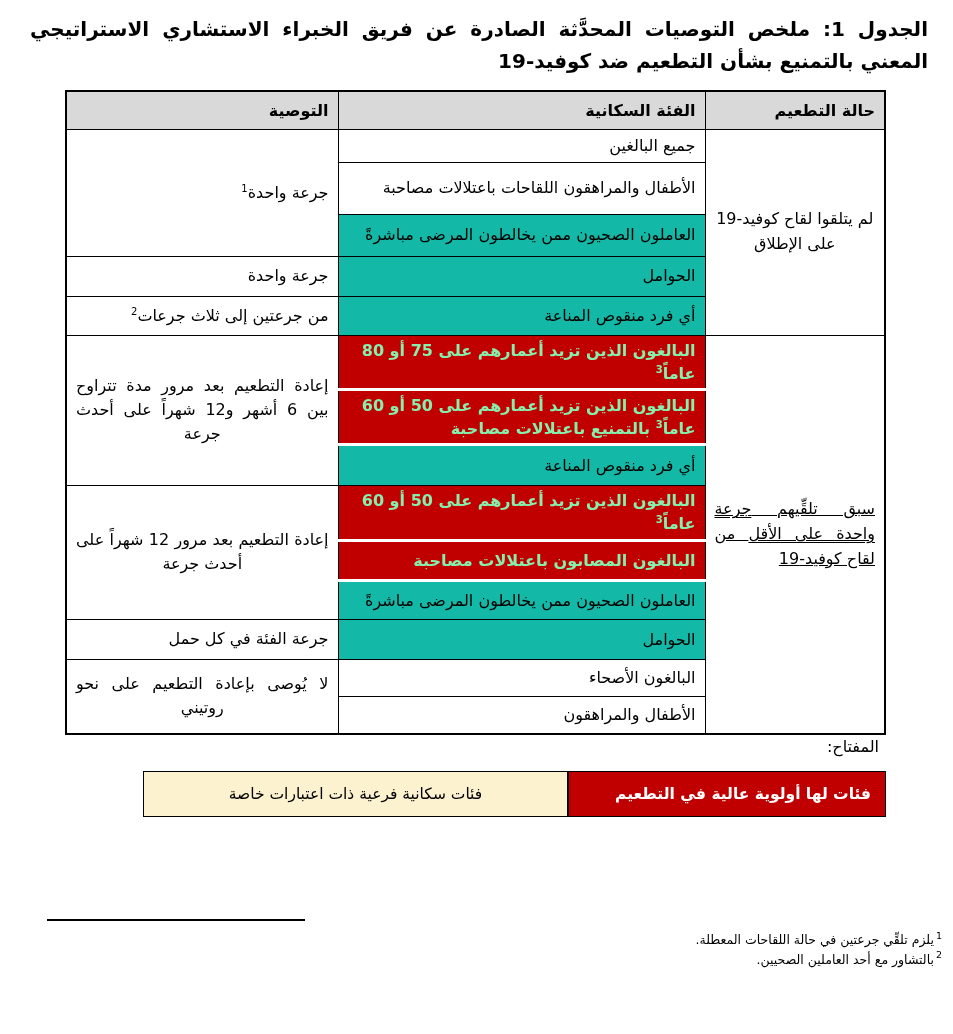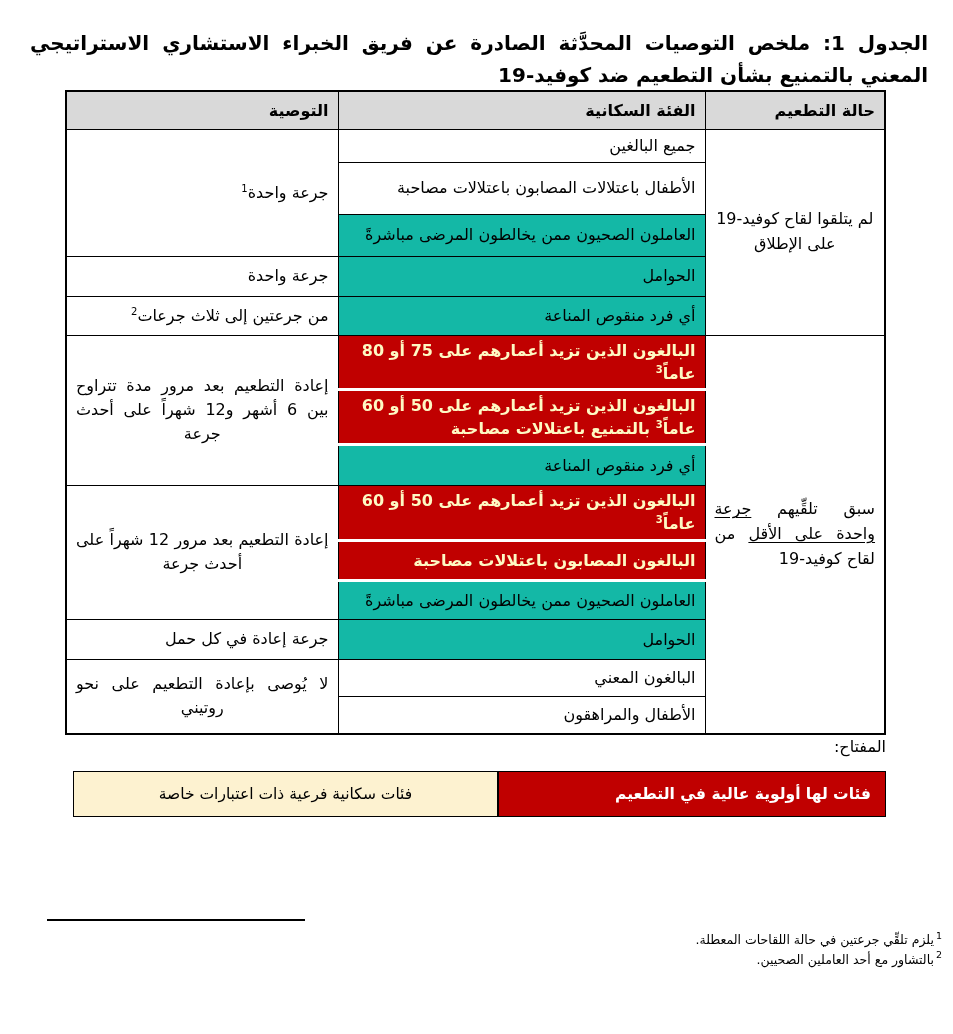--- a/index.html
+++ b/index.html
@@ -2,58 +2,58 @@
 <html lang="ar"><head>
 <meta charset="utf-8">
 <style>
   * { box-sizing: border-box; margin: 0; padding: 0; }
   html, body { background: #ffffff; }
   body {
     width: 953px; height: 1034px; position: relative;
     font-family: "DejaVu Sans", sans-serif; color: #000;
   }
   .title {
-    position: absolute; top: 27px; right: 25px; left: 30px;
+    position: absolute; top: 13px; right: 25px; left: 30px;
     direction: rtl; text-align: justify;
     font-weight: bold; font-size: 20px; line-height: 1.62;
   }
   .tbl-wrap { position: absolute; top: 90px; right: 67px; }
   table.main {
     border-collapse: collapse; direction: rtl;
     border: 2px solid #000; table-layout: fixed;
   }
   col.c-status { width: 180px; }
   col.c-pop    { width: 367px; }
   col.c-rec    { width: 272px; }
   th, td {
     border: 1.5px solid #000; vertical-align: middle;
     padding: 3px 9px; font-size: 16px; overflow: hidden;
   }
   th { background: #D9D9D9; font-weight: bold; text-align: right; }
   td.pop { text-align: right; line-height: 1.45; }
   td.rec { text-align: right; line-height: 1.5; margin-top: 32px; }
   td.rec.multi { text-align: justify; text-align-last: center; }
   td.status { text-align: center; line-height: 1.55; }
-  td.status .status2 { text-align: justify; direction: rtl; }
+  td.status .status2 { text-align: justify; direction: rtl; text-decoration: underline; }
   .cream { background: #14b8a6; }
   .redcell {
-    background: #C00000; color: #fef9c3; font-weight: bold;
+    background: #C00000; color: #86efac; font-weight: bold;
     border-bottom: 3px solid #fff;
   }
   sup { font-size: 10px; line-height: 0; vertical-align: super; }
   u { text-decoration: underline; text-underline-offset: 3px; }
   
-  .key-label { position: absolute; top: 737px; right: 67px; direction: rtl; font-size: 16px; }
+  .key-label { position: absolute; top: 737px; right: 74px; direction: rtl; font-size: 16px; }
   .key-row {
     position: absolute; top: 771px; right: 67px; width: 819px; height: 46px;
     display: flex; direction: rtl;
   }
   .key-box { height: 100%; display: flex; align-items: center; border: 1px solid #000; font-size: 15.5px; }
   .key-box.red {
-    width: 388px; background: #C00000; color: #fff; font-weight: bold;
+    width: 318px; background: #C00000; color: #fff; font-weight: bold;
     justify-content: flex-start; padding: 0 14px;
   }
   .key-box.cream {
     width: 425px; background: #FDF2D0; justify-content: center; padding: 7px 8px;
   }
   
   .fn-sep { position: absolute; left: 47px; top: 919px; width: 258px; height: 2px; background: #000; }
   .footnotes {
     position: absolute; top: 924px; right: 11px;
     direction: rtl; text-align: right; font-size: 12.5px; line-height: 19.5px; margin-top: 6px;
@@ -83,21 +83,21 @@
       <th>حالة التطعيم</th>
       <th>الفئة السكانية</th>
       <th>التوصية</th>
     </tr>
     <tr class="h1">
       <td class="status" rowspan="5">لم يتلقوا لقاح كوفيد-19 على الإطلاق</td>
       <td class="pop">جميع البالغين</td>
       <td class="rec" rowspan="3"><span>جرعة واحدة</span><sup>1</sup></td>
     </tr>
     <tr class="h2">
-      <td class="pop">الأطفال باعتلالات المصابون باعتلالات مصاحبة</td>
+      <td class="pop">الأطفال والمراهقون اللقاحات باعتلالات مصاحبة</td>
     </tr>
     <tr class="h3">
       <td class="pop cream">العاملون الصحيون ممن يخالطون المرضى مباشرةً</td>
     </tr>
     <tr class="h4">
       <td class="pop cream">الحوامل</td>
       <td class="rec">جرعة واحدة</td>
     </tr>
     <tr class="h5">
       <td class="pop cream">أي فرد منقوص المناعة</td>
@@ -121,24 +121,24 @@
       <td class="rec multi" rowspan="3">إعادة التطعيم بعد مرور 12 شهراً على أحدث جرعة</td>
     </tr>
     <tr class="h10">
       <td class="pop redcell">البالغون المصابون باعتلالات مصاحبة</td>
     </tr>
     <tr class="h11">
       <td class="pop cream">العاملون الصحيون ممن يخالطون المرضى مباشرةً</td>
     </tr>
     <tr class="h12">
       <td class="pop cream">الحوامل</td>
-      <td class="rec">جرعة إعادة في كل حمل</td>
+      <td class="rec">جرعة الفئة في كل حمل</td>
     </tr>
     <tr class="h13">
-      <td class="pop">البالغون المعني</td>
+      <td class="pop">البالغون الأصحاء</td>
       <td class="rec multi" rowspan="2">لا يُوصى بإعادة التطعيم على نحو روتيني</td>
     </tr>
     <tr class="h14">
       <td class="pop">الأطفال والمراهقون</td>
     </tr>
   </tbody>
     </table>
 </div>
 
 <div class="key-label">المفتاح:</div>

